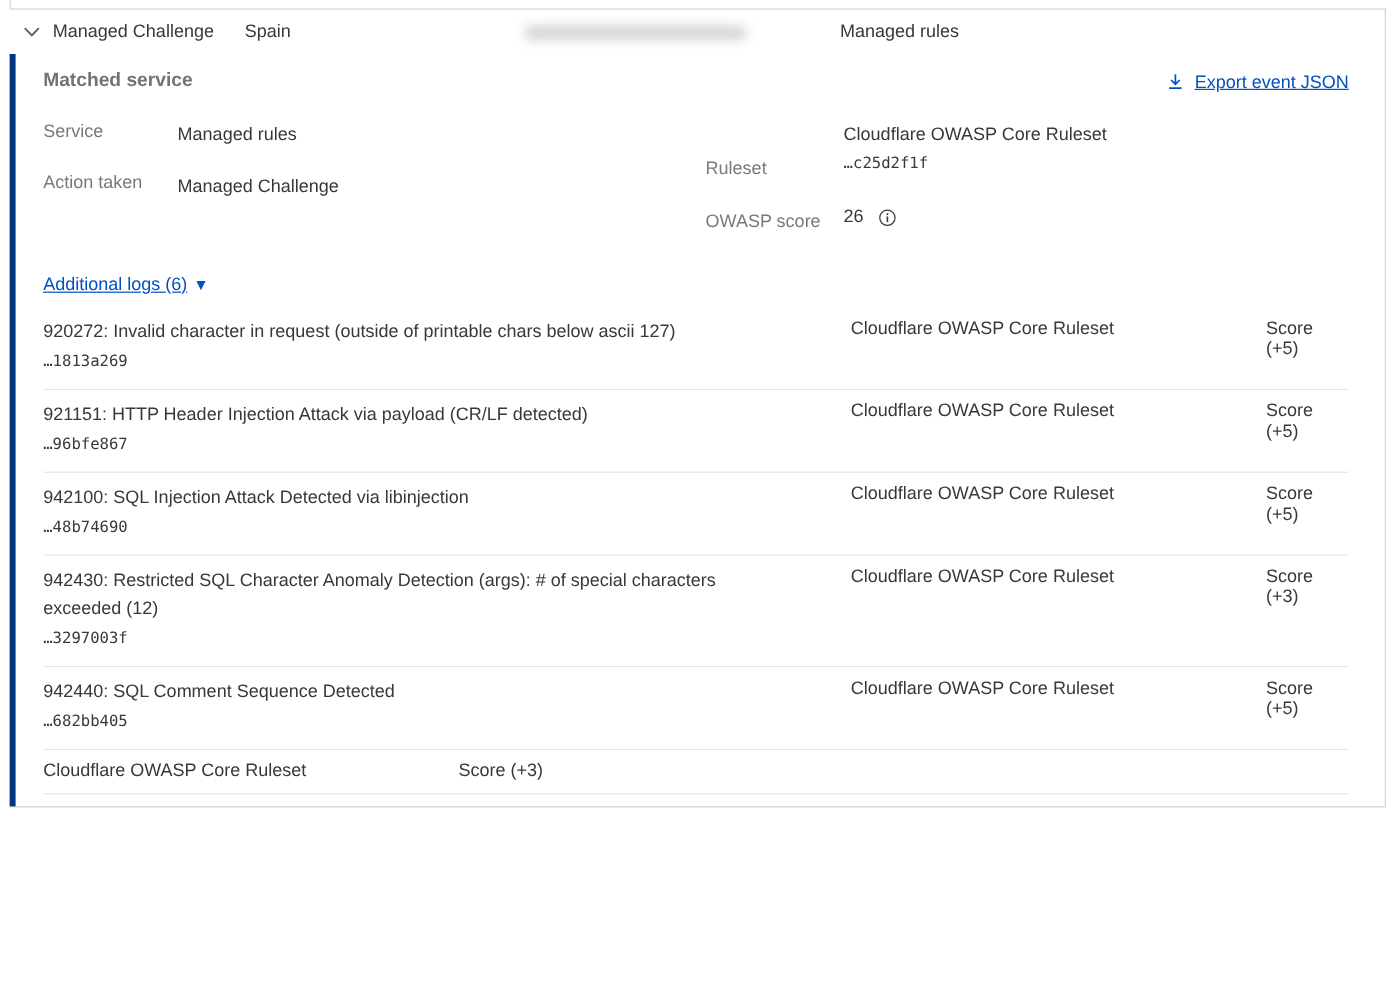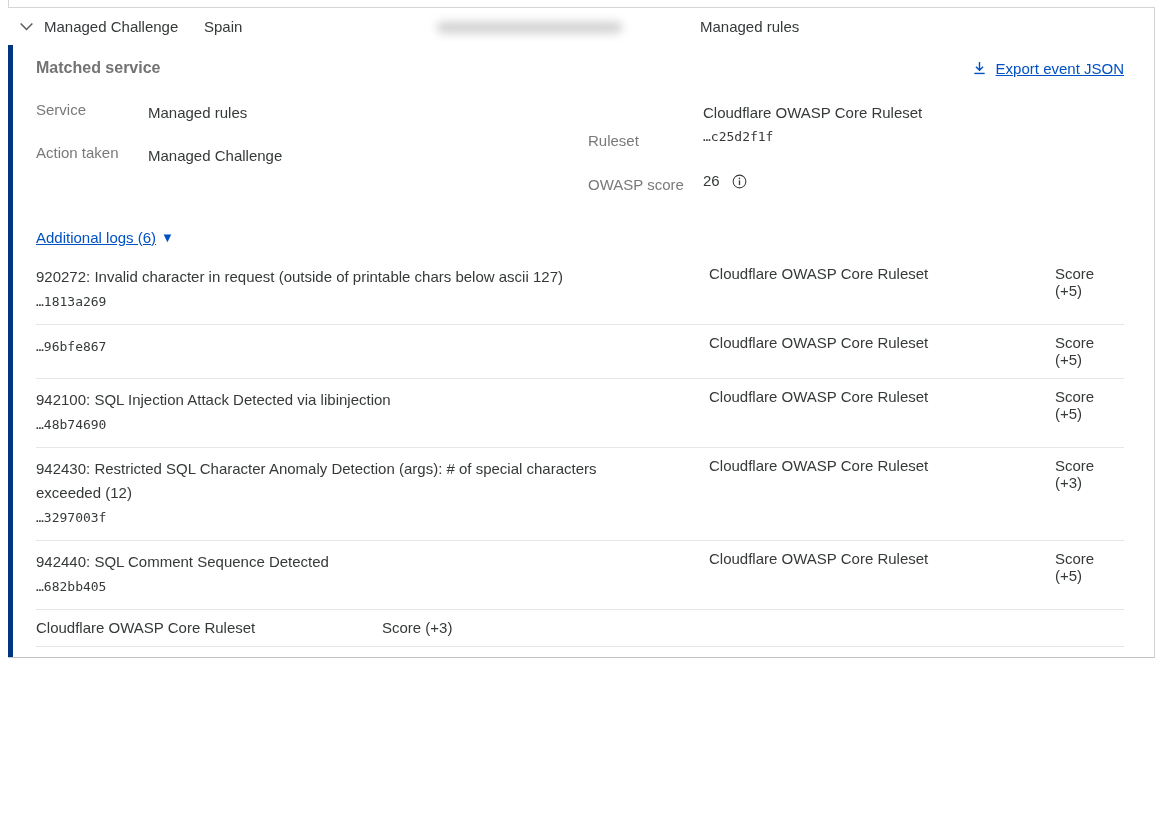--- a/index.html
+++ b/index.html
@@ -176,20 +176,21 @@
           <div class="log-desc">
             <span class="desc-text">920272: Invalid character in request (outside of printable chars below ascii 127)</span>
             <span class="mono">…1813a269</span>
           </div>
           <div class="log-ruleset">Cloudflare OWASP Core Ruleset</div>
           <div class="log-score">Score (+5)</div>
         </div>
 
         <div class="log-row">
           <div class="log-desc">
+            <span class="desc-text">921151: HTTP Header Injection Attack via payload (CR/LF detected)</span>
             <span class="mono">…96bfe867</span>
           </div>
           <div class="log-ruleset">Cloudflare OWASP Core Ruleset</div>
           <div class="log-score">Score (+5)</div>
         </div>
 
         <div class="log-row">
           <div class="log-desc">
             <span class="desc-text">942100: SQL Injection Attack Detected via libinjection</span>
             <span class="mono">…48b74690</span>

